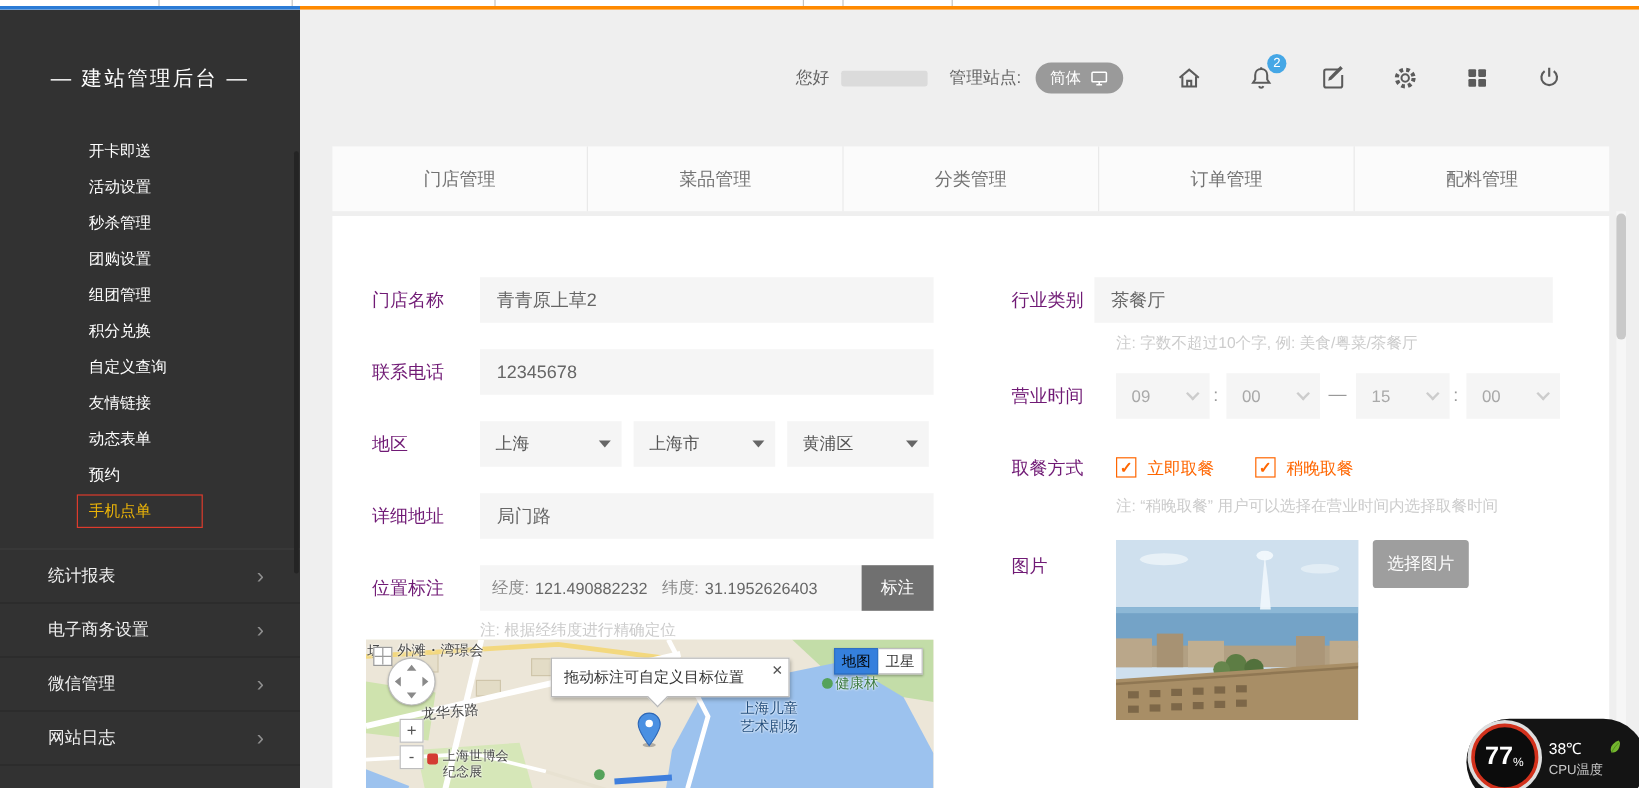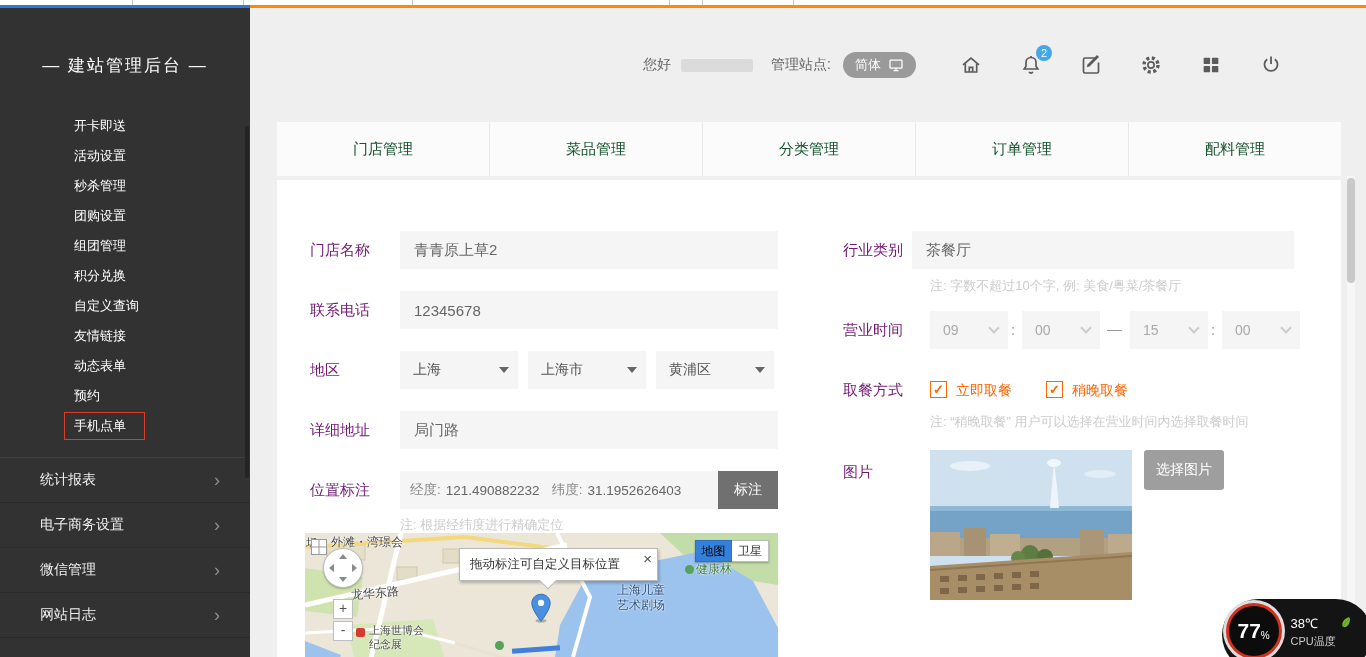--- a/index.html
+++ b/index.html
@@ -12,41 +12,41 @@
   .chrome-box { position:absolute; top:0; height:6px; border:1px solid #c3c3c3; border-top:none; background:#fff; }
   .cb1 { left:132px; width:112px; } .cb2 { left:412px; width:258px; } .cb3 { left:702px; width:92px; }
   .chrome-underline { position:absolute; left:0; bottom:0; width:100%; height:3px;
       background:linear-gradient(to right,#2b7bd6 0,#2b7bd6 250px,#ff8a00 250px,#ff8a00 100%); }
 
   
   .sidebar { position:absolute; left:0; top:8px; width:250px; height:649px; background:#323232; overflow:hidden; z-index:5; }
   .sidebar-title { margin-top:46px; text-align:center; color:#fff; font-size:17px; letter-spacing:2px; }
   .menu { margin-top:34px; }
   .menu-item { padding-left:74px; height:30px; line-height:30px; color:#fff; font-size:13px; cursor:pointer; white-space:nowrap; }
-  .menu-item .boxed { display:inline-block; line-height:normal; border:1px solid #dd3b2c; color:#ffffff; padding:4px 18px 4px 9px; margin-left:-10px; }
+  .menu-item .boxed { display:inline-block; line-height:normal; border:1px solid #dd3b2c; color:#eab308; padding:4px 42px 4px 9px; margin-left:-10px; }
   .sidebar-scrollbar { position:absolute; right:1px; top:118px; width:4px; height:352px; background:#242424; border-radius:2px; }
   .sections { margin-top:16px; border-top:1px solid #3e3e3e; }
   .section-row { height:45px; padding:0 30px 0 40px; border-bottom:1px solid #2a2a2a; color:#f0f0f0; font-size:14px;
       display:flex; justify-content:space-between; align-items:center; cursor:pointer; }
   .section-row .chev { color:#8f8f8f; font-size:18px; line-height:1; }
 
   
   .main { position:absolute; left:250px; top:8px; right:0; bottom:0; background:#efefef; }
-  .main-header { height:114px; display:flex; align-items:center; justify-content:flex-end; padding-right:82px; color:#666; font-size:14px;margin-left:32px; }
+  .main-header { height:114px; display:flex; align-items:center; justify-content:flex-end; padding-right:62px; color:#666; font-size:14px;margin-left:32px; }
   .blur-box { width:72px; height:13px; background:#dbdbdb; border-radius:2px; margin-left:10px; }
   .site-label { margin-left:18px; }
   .lang-pill { margin-left:12px; background:#9a9a9a; color:#fff; height:26px; border-radius:14px; padding:0 12px;
       display:inline-flex; align-items:center; gap:7px; font-size:13px; cursor:pointer; }
   .hicon { margin-left:34px; width:26px; height:26px; position:relative; display:inline-flex; align-items:center; justify-content:center; cursor:pointer; }
   .hicon.first { margin-left:42px; }
   .badge { position:absolute; top:-7px; right:-8px; width:16px; height:16px; border-radius:50%; background:#45a7e6; color:#fff;
       font-size:11px; display:flex; align-items:center; justify-content:center; }
 
   .tabbar { margin:0 25px 0 27px; height:54px; display:flex; background:#fbfbfb; }
-  .tab { flex:1; display:flex; align-items:center; justify-content:center; font-size:15px; color:#14532d;
+  .tab { flex:1; display:flex; align-items:center; justify-content:center; font-size:15px; color:#737373;
       border-right:1px solid #e9e9e9; cursor:pointer; }
   .tab:last-child { border-right:none; }
 
   .panel { position:absolute; left:27px; right:25px; top:172px; bottom:0; background:#fff; overflow:hidden; }
 
   .lbl { position:absolute; color:#701a75; font-size:15px; }
   .note { position:absolute; color:#ccc; font-size:13px; white-space:nowrap; }
   .input { position:absolute; height:38px; background:#f5f5f5; display:flex; align-items:center; padding:0 14px;
       font-size:15px; color:#666; }
   .select { position:absolute; height:38px; width:118px; background:#f5f5f5; display:flex; align-items:center;

